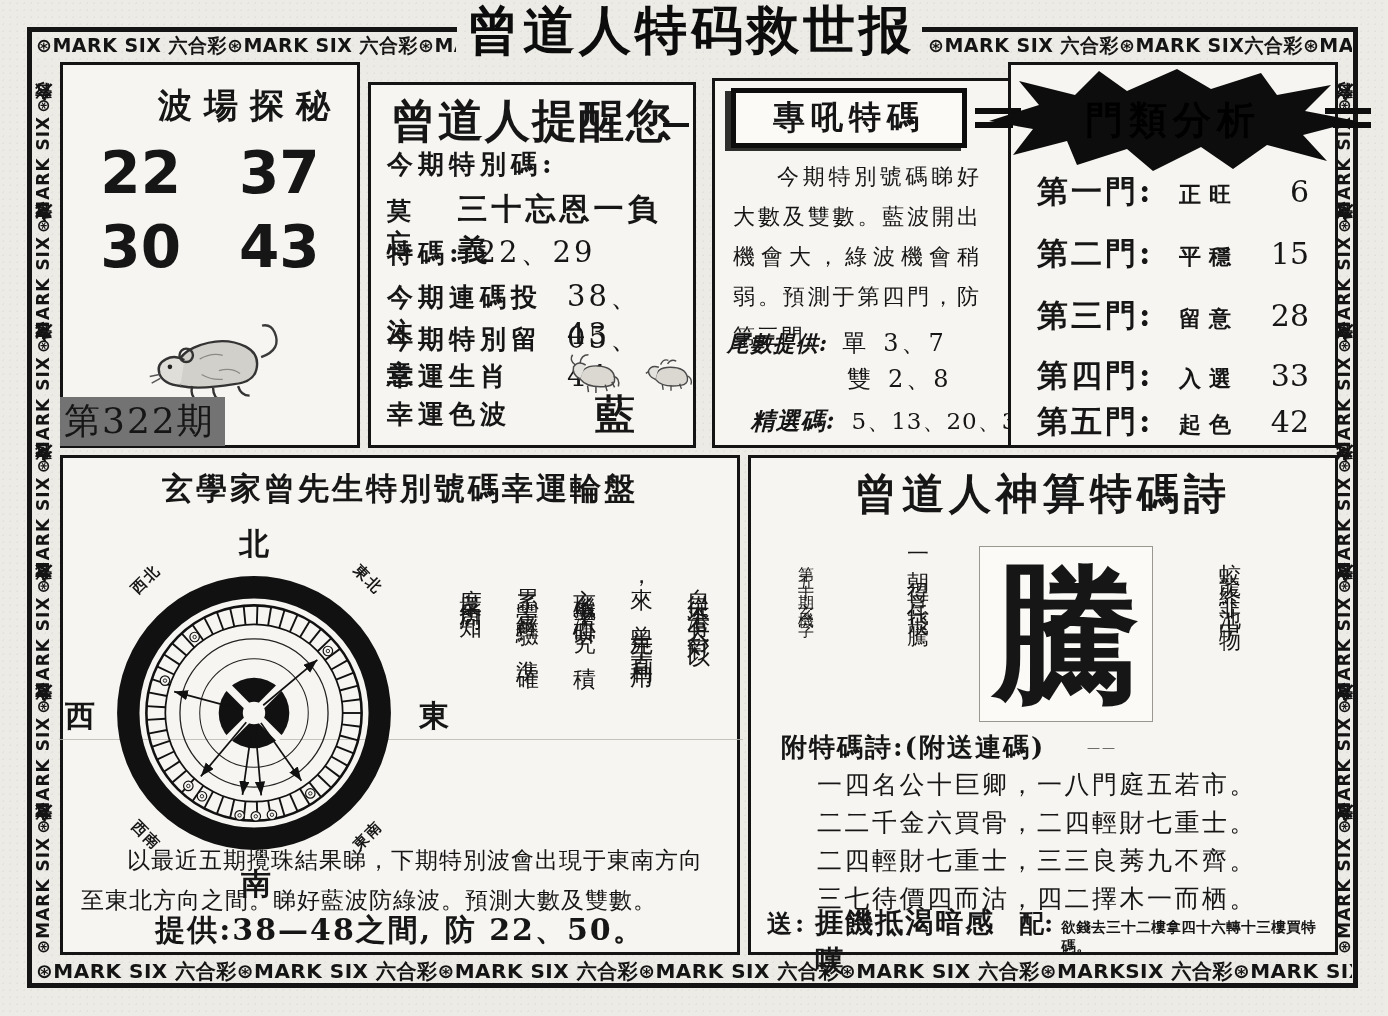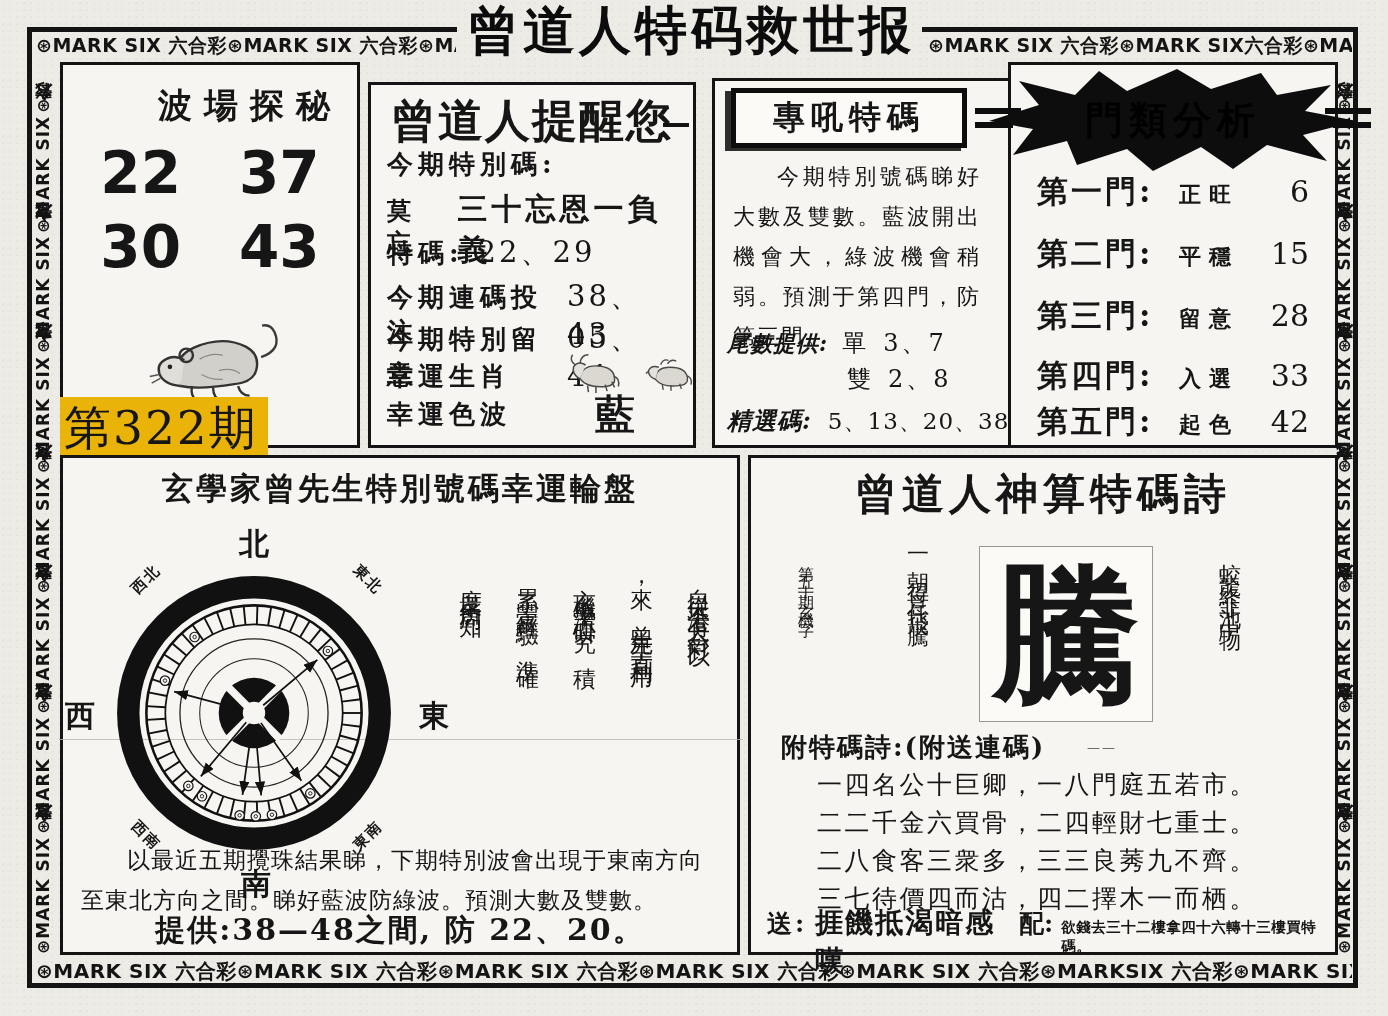--- a/index.html
+++ b/index.html
@@ -16,22 +16,22 @@
         font-weight:bold;font-size:17px;white-space:nowrap;overflow:hidden;color:#141414;
         writing-mode:vertical-rl;transform:rotate(180deg);letter-spacing:1px;}
   .page-title{position:absolute;left:452px;top:0;width:478px;text-align:center;
         font-size:52px;font-weight:900;letter-spacing:4px;line-height:60px;color:#0c0c0c;}
   .box{position:absolute;border:3px solid #141414;background:#f7f5f1;box-sizing:border-box;}
   
   .b1-title{position:absolute;top:18px;left:0;width:100%;text-align:center;
         font-size:34px;font-weight:600;letter-spacing:12px;margin-left:40px;}
   .numrow{position:absolute;left:0;width:100%;display:flex;justify-content:center;gap:58px;
         font-family:"DejaVu Sans","Liberation Sans",sans-serif;font-weight:bold;font-size:58px;line-height:60px;}
-  .issue{position:absolute;left:-3px;top:332px;font-size:47px;letter-spacing:2px;
-        background:#eab308;padding:0 10px 8px 4px;}
+  .issue{position:absolute;left:-3px;top:332px;font-size:36px;letter-spacing:2px;
+        background:#737373;padding:0 10px 0 4px;}
   .sketch{position:absolute;}
   
   .b2-title{position:absolute;top:6px;left:0;width:100%;text-align:center;
         font-size:45px;font-weight:900;letter-spacing:2px;}
   .b2-dash{position:absolute;top:38px;right:4px;width:26px;border-top:4px solid #141414;}
   .row{position:absolute;left:16px;right:12px;display:flex;align-items:baseline;}
   .lbl{font-weight:700;font-size:26px;letter-spacing:5px;}
   .val{font-size:29px;letter-spacing:3px;}
   
   .b3-titlebox{position:absolute;left:16px;top:7px;width:226px;height:50px;border:5px solid #0d0d0d;
@@ -169,21 +169,21 @@
     <div class="b3-par">今期特別號碼睇好大數及雙數。藍波開出機會大，綠波機會稍弱。預測于第四門，防第三門。</div>
     <div class="row" style="top:246px;left:12px;gap:14px;">
       <span class="lbl" style="font-size:22px;letter-spacing:1px;font-style:italic;">尾數提供:</span>
       <span class="val" style="font-size:24px;">單</span>
       <span class="val" style="font-size:24px;">3、7</span>
     </div>
     <div class="row" style="top:282px;left:132px;gap:14px;">
       <span class="val" style="font-size:24px;">雙</span>
       <span class="val" style="font-size:24px;">2、8</span>
     </div>
-    <div class="row" style="top:324px;left:12px;gap:16px;">
+    <div class="row" style="top:324px;left:12px;gap:16px;justify-content:flex-end;">
       <span class="lbl" style="font-size:24px;letter-spacing:1px;font-style:italic;">精選碼:</span>
       <span class="val" style="font-size:23px;letter-spacing:1px;">5、13、20、38</span>
     </div>
   </div>
 
   <div class="box" style="left:1008px;top:62px;width:330px;height:386px;">
     <div class="starburst">
       <svg width="396" height="112" viewBox="0 0 396 112">
         <path d="M0,46 h46 M0,60 h38 M350,46 h46 M358,60 h38" stroke="#0d0d0d" stroke-width="6"></path>
         <polygon fill="#0d0d0d" points="
@@ -320,36 +320,36 @@
     <div class="dir-diag" style="left:66px;top:112px;transform:rotate(-45deg);">西北</div>
     <div class="dir-diag" style="left:288px;top:112px;transform:rotate(45deg);">東北</div>
     <div class="dir-diag" style="left:66px;top:368px;transform:rotate(45deg);">西南</div>
     <div class="dir-diag" style="left:288px;top:368px;transform:rotate(-45deg);">東南</div>
     <div class="vcols">自從本港有六合彩以
 來，曾先生一直利用
 玄機學潛心研究，積
 累了豐富經驗，準確
 度衆所周知。</div>
     <div class="b5-par">以最近五期攪珠結果睇，下期特別波會出現于東南方向至東北方向之間。睇好藍波防綠波。預測大數及雙數。</div>
-    <div class="b5-provide">提供:38—48之間, 防 22、20。</div>
+    <div class="b5-provide">提供:38—48之間, 防 22、50。</div>
   </div>
 
   <div class="box" style="left:748px;top:455px;width:590px;height:500px;">
     <div class="b6-title">曾道人神算特碼詩</div>
     <div class="vtext" style="left:44px;top:96px;height:180px;font-size:16px;letter-spacing:9px;">第五十期玄機字</div>
     <div class="vtext" style="left:152px;top:84px;height:240px;font-size:22px;letter-spacing:11px;">一朝得意任飛騰</div>
     <div class="bigbox">
       <span class="bigchar">騰</span>
     </div>
     <div class="vtext" style="left:464px;top:88px;height:230px;font-size:22px;letter-spacing:11px;">蛟龍終非池中物</div>
     <div class="b6-sub">附特碼詩:(附送連碼)</div>
     <div class="b6-submark">——</div>
     <div class="poemline" style="top:310px;">一四名公十巨卿，一八門庭五若市。</div>
     <div class="poemline" style="top:348px;">二二千金六買骨，二四輕財七重士。</div>
-    <div class="poemline" style="top:386px;">二八食客三衆多，三三良莠九不齊。</div>
+    <div class="poemline" style="top:386px;">二四輕財七重士，三三良莠九不齊。</div>
     <div class="poemline" style="top:424px;">三七待價四而沽，四二擇木一而栖。</div>
     <div class="b6-bottom">
       <span class="send-l">送:</span>
       <span class="send-v">捱饑抵渴暗感嘆</span>
       <span class="pei-l">配:</span>
       <span class="pei-v">欲錢去三十二樓拿四十六轉十三樓買特碼。</span>
     </div>
   </div>
 
 </div>

